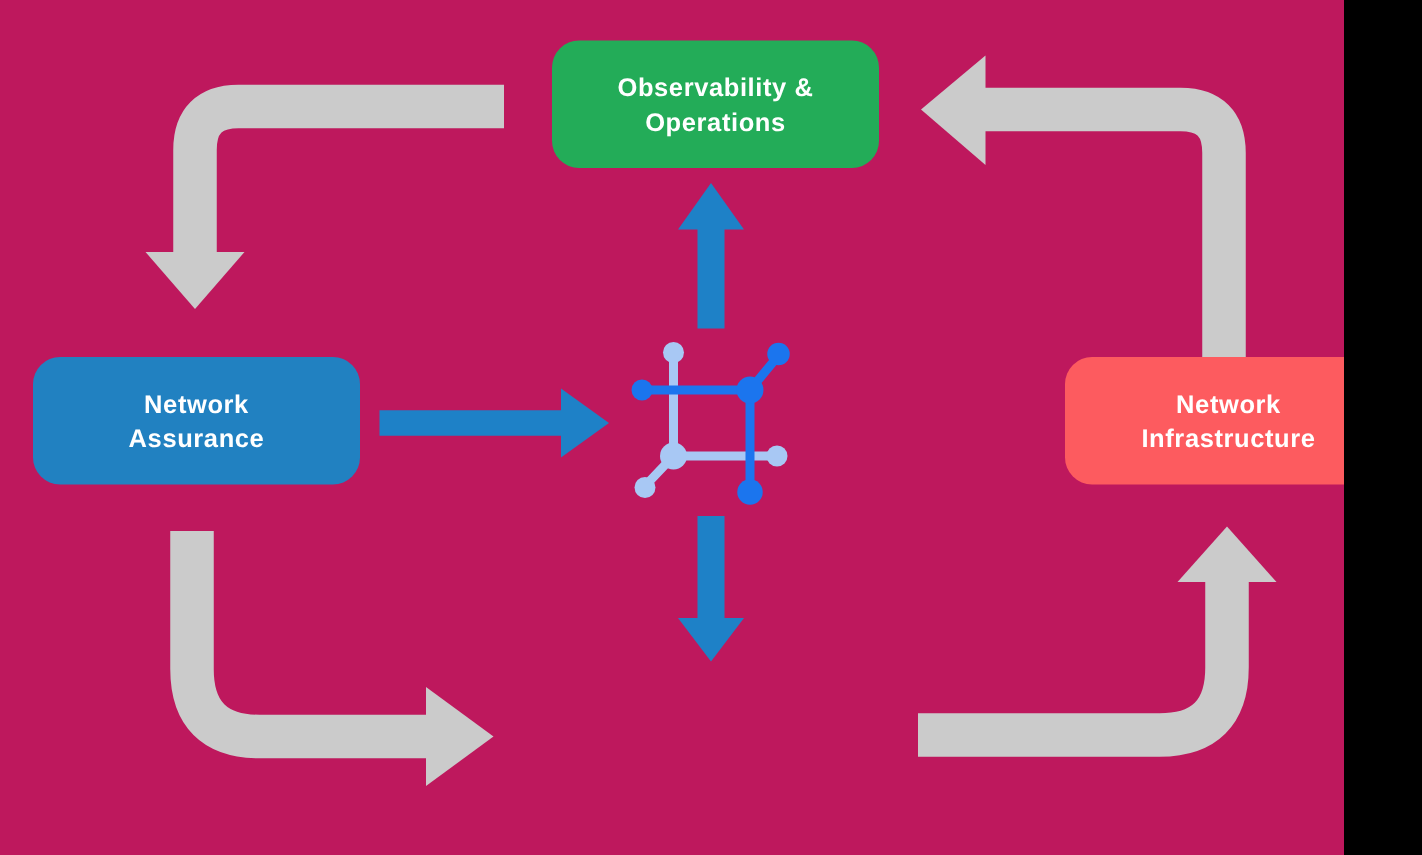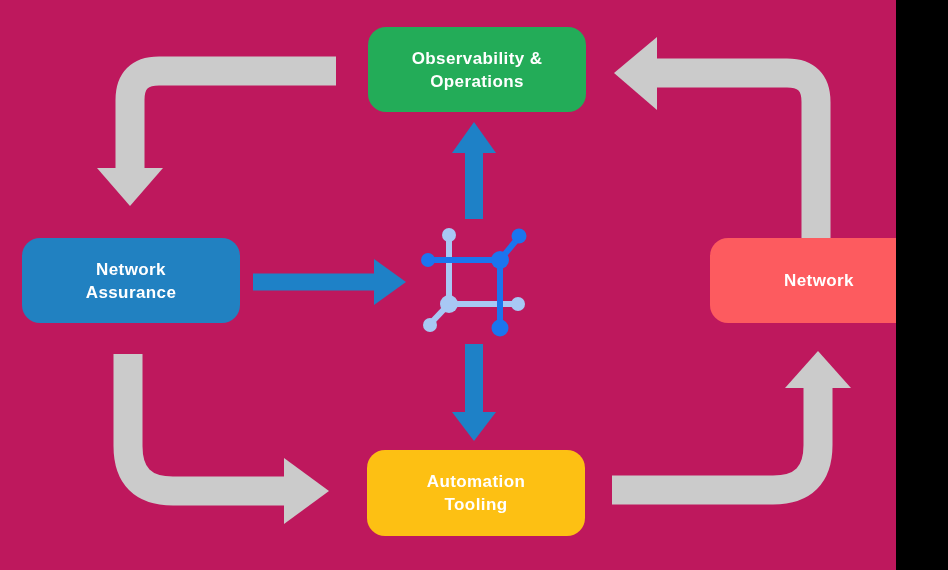--- a/index.html
+++ b/index.html
@@ -98,26 +98,23 @@
     <span>Operations</span>
   </div>
 
   <div class="node node-operations">
     <span>Network</span>
     <span>Assurance</span>
   </div>
 
   <div class="node node-infrastructure">
     <span>Network</span>
+    <span>Infrastructure</span>
   </div>
 
-  <div class="node node-automation">
-    <span>Automation</span>
-    <span>Tooling</span>
-  </div>
 
   <svg class="center-icon" viewBox="0 0 120 120" aria-hidden="true">
 
     <g stroke="#A8C8F4" fill="#A8C8F4" stroke-width="6" stroke-linecap="round">
       <line x1="34" y1="13" x2="34" y2="82"></line>
       <line x1="34" y1="82" x2="103" y2="82"></line>
       <line x1="34" y1="82" x2="15" y2="102"></line>
       <circle cx="34" cy="13" r="7" stroke="none"></circle>
       <circle cx="103" cy="82" r="7" stroke="none"></circle>
       <circle cx="15" cy="103" r="7" stroke="none"></circle>

